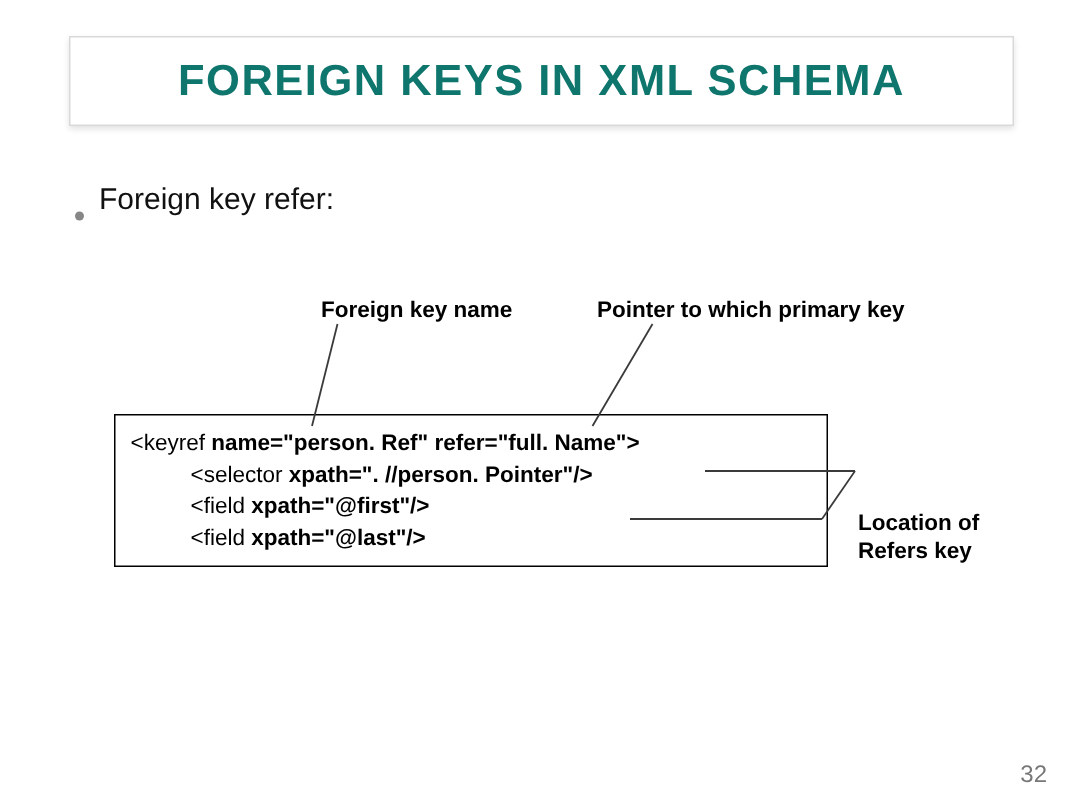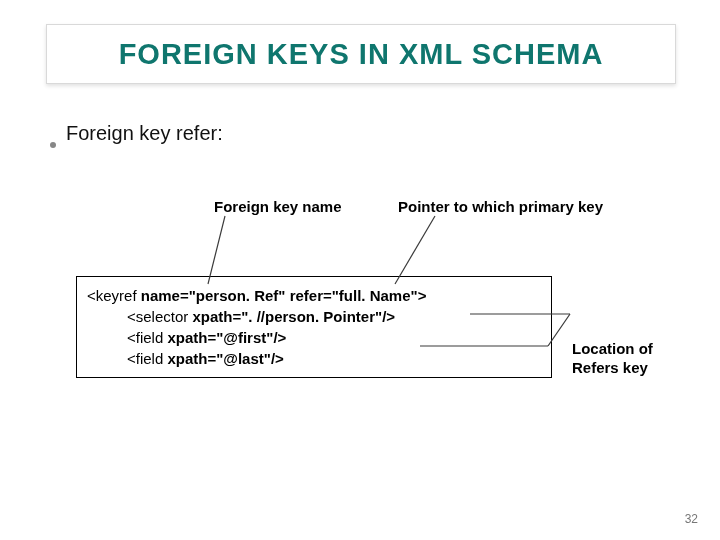--- a/index.html
+++ b/index.html
@@ -75,21 +75,21 @@
     font-family: Arial, Helvetica, sans-serif;
     background: #fff;
   }
   .code-line { white-space: pre; }
   .code-line.indent1 { padding-left: 40px; }
   .b { font-weight: 700; }
   .page-num {
     position: absolute;
     right: 22px;
     bottom: 14px;
-    font-size: 12px;
+    font-size: 16px;
     color: #777;
   }
   svg.lines {
     position: absolute;
     top: 0;
     left: 0;
     width: 720px;
     height: 540px;
     pointer-events: none;
   }

